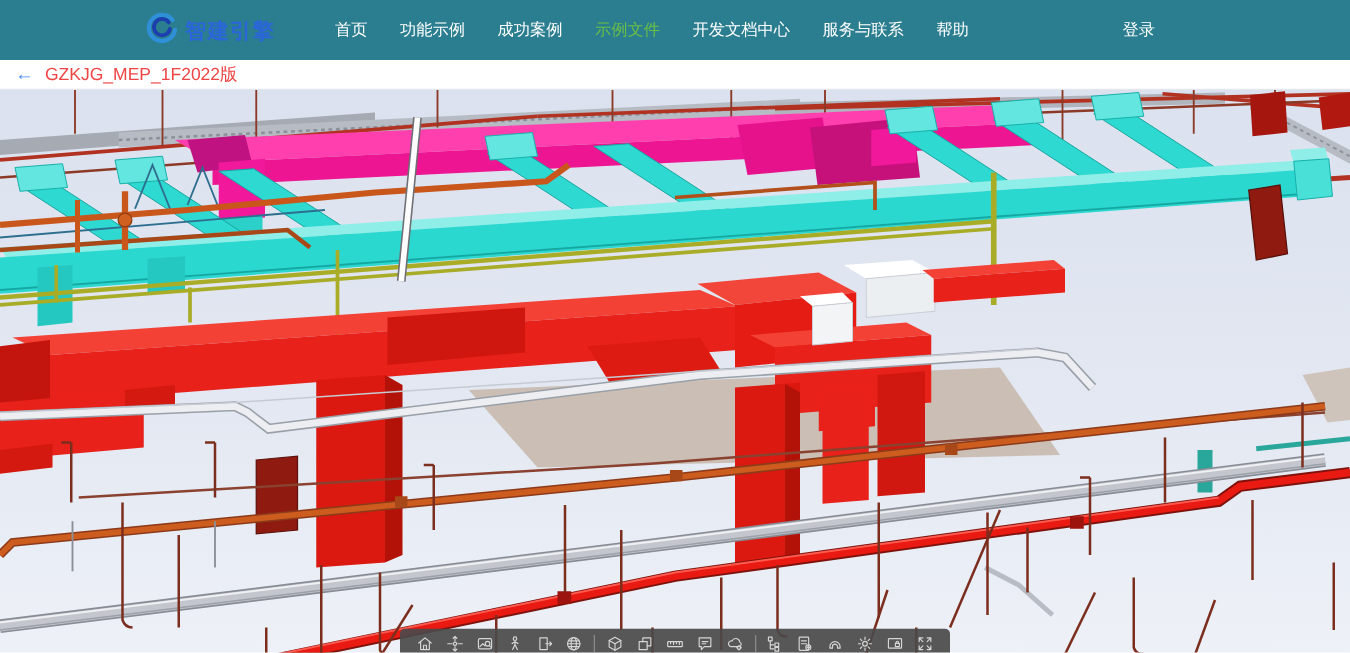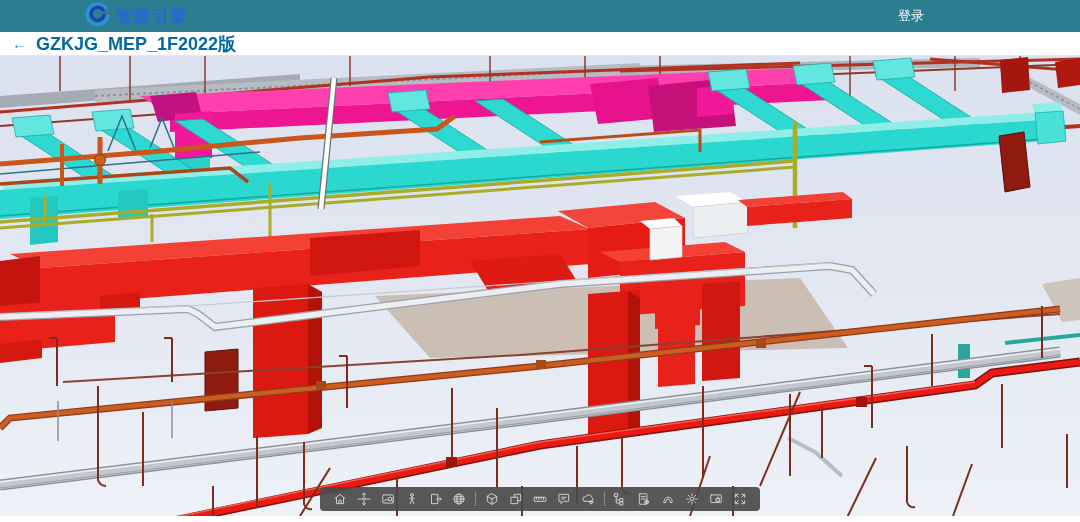--- a/index.html
+++ b/index.html
@@ -1,37 +1,37 @@
 <!DOCTYPE html>
 <html><head>
 <meta charset="utf-8">
 <style>
   * { box-sizing: border-box; margin: 0; padding: 0; }
   html,body { width:1080px; height:522px; overflow:hidden; }
   body { font-family:"Liberation Sans", sans-serif; background:#fff; position:relative; }
 
   
   .header {
-    height:32px; background:#2b7e8f; display:flex; align-items:center;
-    padding-left:84px; position:relative;
+    height:48px; background:#2b7e8f; display:flex; align-items:center;
+    padding-left:116px; position:relative;
   }
   .logo { display:flex; align-items:center; gap:4px; margin-right:48px; }
   .logo-text { font-size:17px; font-weight:bold; color:#2a66d9; letter-spacing:1px; }
   .nav { display:flex; align-items:center; gap:26px; }
   .nav-item { font-size:13px; color:#ffffff; cursor:pointer; white-space:nowrap; }
   .nav-item.active { color:#6abf45; }
   .login { position:absolute; left:898px; font-size:13px; color:#fff; cursor:pointer; }
 
   
   .breadcrumb {
     height:24px; background:#ffffff; display:flex; align-items:center;
     padding-left:12px; border-bottom:1px solid #e4e7eb;
   }
   .back-arrow { color:#3f87f5; font-size:15px; font-weight:bold; margin-right:9px; cursor:pointer; line-height:1; }
-  .bc-title { font-size:18px; font-weight:bold; color:#0369a1; }
+  .bc-title { font-size:14px; font-weight:normal; color:#ef4444; }
 
   
   .viewport { position:relative; width:1080px; height:460px; }
   .viewport svg.scene { display:block; }
 
   
   .toolbar {
     position:absolute; left:320px; top:431px; width:440px; height:24px;
     background:rgba(74,74,74,0.92); border-radius:4px;
     display:flex; align-items:center; justify-content:space-between;
@@ -46,20 +46,29 @@
 
 <div class="header">
   <div class="logo">
     <span>
       <svg width="28" height="28" viewBox="0 0 28 28">
         <path d="M22 8 A10.5 10.5 0 1 0 24 16" stroke="#2f8fd8" stroke-width="3.4" fill="none" stroke-linecap="round"></path>
         <path d="M19 10 A6.5 6.5 0 1 0 20 15" stroke="#1b3fae" stroke-width="3" fill="none" stroke-linecap="round"></path>
       </svg>
     </span>
     <span class="logo-text">智建引擎</span>
+  </div>
+  <div class="nav">
+    <span class="nav-item">首页</span>
+    <span class="nav-item">功能示例</span>
+    <span class="nav-item">成功案例</span>
+    <span class="nav-item active">示例文件</span>
+    <span class="nav-item">开发文档中心</span>
+    <span class="nav-item">服务与联系</span>
+    <span class="nav-item">帮助</span>
   </div>
   <span class="login">登录</span>
 </div>
 
 <div class="breadcrumb">
   <span class="back-arrow">←</span>
   <span class="bc-title">GZKJG_MEP_1F2022版</span>
 </div>
 
 <div class="viewport">

